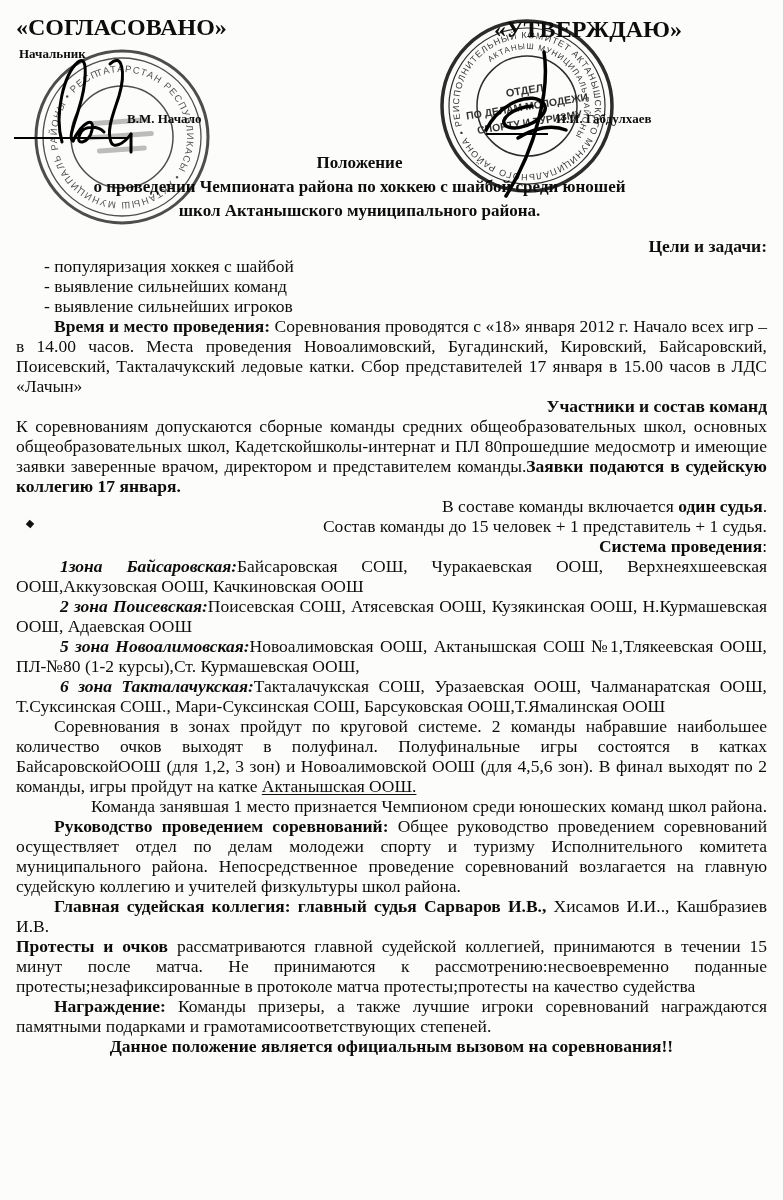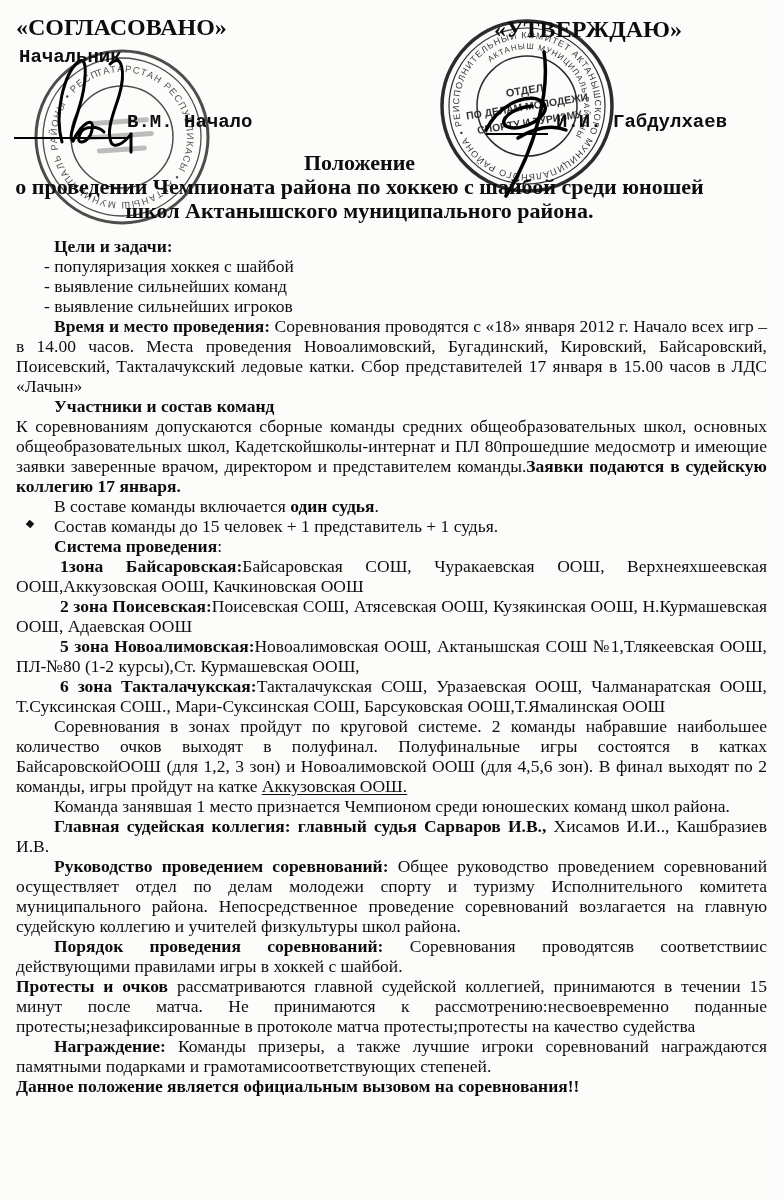--- a/index.html
+++ b/index.html
@@ -3,34 +3,34 @@
 <meta charset="utf-8">
 <style>
   html,body{margin:0;padding:0;background:#e8e8e8;}
   .page{
     position:relative;width:783px;height:1200px;margin:0 auto;
     background:#fcfcfa;color:#0d0d0d;overflow:hidden;
     font-family:"Liberation Serif","DejaVu Serif",serif;
   }
   
   .hdr{position:absolute;font-weight:bold;font-size:24px;white-space:nowrap;}
-  .hdr.small{font-size:19px;font-family:Liberation Mono, monospace;}
+  .hdr.small{font-size:13px;}
   
   .title-block{position:absolute;top:151px;left:0;width:719px;text-align:center;
-    font-weight:bold;font-size:22px;line-height:24px;}
+    font-weight:bold;font-size:17px;line-height:24px;}
   
   .doc-body{position:absolute;top:236px;left:16px;width:751px;}
   .blk{margin:0;font-size:17.5px;line-height:20px;}
-  .ind{text-indent:38px;}
+  .ind{text-indent:38px;text-align:right;}
   .bullet{text-indent:28px;}
   .zone{text-indent:44px;}
   .j{text-align:justify;}
-  .center{}
+  .center{text-align:center;}
   .b{font-weight:bold;}
-  .i{}
+  .i{font-style:italic;}
   .u{text-decoration:underline;text-underline-offset:2px;}
   
   .abs{position:absolute;pointer-events:none;}
   .sig-line{position:absolute;background:#000;height:2px;}
   .stamp-text{font-family:"Liberation Sans","DejaVu Sans",sans-serif;fill:#1c1c1c;}
   .artifact{position:absolute;background:#111;}
 </style>
 </head>
 <body>
 
@@ -120,24 +120,23 @@
       <p class="blk ind j"><span class="b">Время и место проведения: </span><span> Соревнования проводятся с «18» января  2012 г.  Начало всех игр – в 14.00  часов.  Места проведения Новоалимовский, Бугадинский, Кировский, Байсаровский, Поисевский, Такталачукский ледовые катки.  Сбор представителей 17 января в 15.00 часов в ЛДС «Лачын»</span></p>
       <p class="blk ind"><span class="b">Участники и состав команд</span></p>
       <p class="blk j"><span>К соревнованиям допускаются сборные команды средних общеобразовательных школ, основных общеобразовательных школ, Кадетскойшколы-интернат и ПЛ 80прошедшие медосмотр и имеющие заявки заверенные врачом, директором и представителем команды.</span><span class="b">Заявки подаются в судейскую коллегию 17 января.</span></p>
       <p class="blk ind"><span>В составе команды включается </span><span class="b">один судья</span><span>.</span></p>
       <p class="blk ind"><span>Состав команды до 15 человек + 1 представитель + 1 судья.</span></p>
       <p class="blk ind"><span class="b">Система проведения</span><span>:</span></p>
       <p class="blk zone j"><span class="b i">1зона Байсаровская:</span><span>Байсаровская СОШ, Чуракаевская ООШ, Верхнеяхшеевская ООШ,Аккузовская ООШ, Качкиновская ООШ</span></p>
       <p class="blk zone j"><span class="b i">2 зона Поисевская:</span><span>Поисевская СОШ, Атясевская ООШ, Кузякинская ООШ, Н.Курмашевская ООШ, Адаевская ООШ</span></p>
       <p class="blk zone j"><span class="b i">5 зона Новоалимовская:</span><span>Новоалимовская ООШ, Актанышская  СОШ №1,Тлякеевская ООШ, ПЛ-№80 (1-2 курсы),Ст. Курмашевская ООШ,</span></p>
       <p class="blk zone j"><span class="b i">6 зона Такталачукская:</span><span>Такталачукская СОШ, Уразаевская ООШ, Чалманаратская ООШ, Т.Суксинская СОШ., Мари-Суксинская СОШ, Барсуковская ООШ,Т.Ямалинская ООШ</span></p>
-      <p class="blk ind j"><span>Соревнования в зонах пройдут по круговой системе. 2 команды набравшие наибольшее количество очков выходят в полуфинал. Полуфинальные игры состоятся в катках БайсаровскойООШ (для 1,2, 3 зон) и Новоалимовской ООШ (для 4,5,6 зон). В финал выходят по 2 команды, игры пройдут на катке </span><span class="u">Аккузовская ООШ.</span></p>
+      <p class="blk ind j"><span>Соревнования в зонах пройдут по круговой системе. 2 команды набравшие наибольшее количество очков выходят в полуфинал. Полуфинальные игры состоятся в катках БайсаровскойООШ (для 1,2, 3 зон) и Новоалимовской ООШ (для 4,5,6 зон). В финал выходят по 2 команды, игры пройдут на катке </span><span class="u">Актанышская ООШ.</span></p>
       <p class="blk ind"><span>Команда занявшая 1 место признается Чемпионом среди юношеских команд школ района.</span></p>
+      <p class="blk ind j"><span class="b">Руководство проведением соревнований: </span><span>Общее руководство проведением соревнований осуществляет отдел по делам молодежи спорту и туризму Исполнительного комитета муниципального района. Непосредственное проведение соревнований возлагается на главную судейскую коллегию и учителей физкультуры школ района.</span></p>
       <p class="blk ind j"><span class="b">Главная судейская коллегия: главный судья Сарваров И.В., </span><span>Хисамов И.И.., Кашбразиев И.В.</span></p>
-      <p class="blk ind j"><span class="b">Руководство проведением соревнований: </span><span>Общее руководство проведением соревнований осуществляет отдел по делам молодежи спорту и туризму Исполнительного комитета муниципального района. Непосредственное проведение соревнований возлагается на главную судейскую коллегию и учителей физкультуры школ района.</span></p>
-      <p class="blk ind j"><span class="b">Порядок  проведения соревнований: </span><span>Соревнования проводятсяв соответствиис действующими правилами игры в хоккей с шайбой.</span></p>
       <p class="blk j"><span class="b">Протесты и очков </span><span>рассматриваются главной судейской коллегией, принимаются в течении 15 минут после матча. Не принимаются к рассмотрению:несвоевременно поданные протесты;незафиксированные в протоколе матча протесты;протесты на качество судейства</span></p>
       <p class="blk ind j"><span class="b">Награждение: </span><span> Команды призеры, а также лучшие игроки соревнований награждаются памятными подарками и грамотамисоответствующих степеней.</span></p>
       <p class="blk center"><span class="b">Данное положение является официальным вызовом на соревнования!!</span></p>
     </div>
 
   <div class="artifact" style="left:27px;top:521px;width:6px;height:6px;transform:rotate(40deg)"></div>
 </div>
 
 </body></html>

